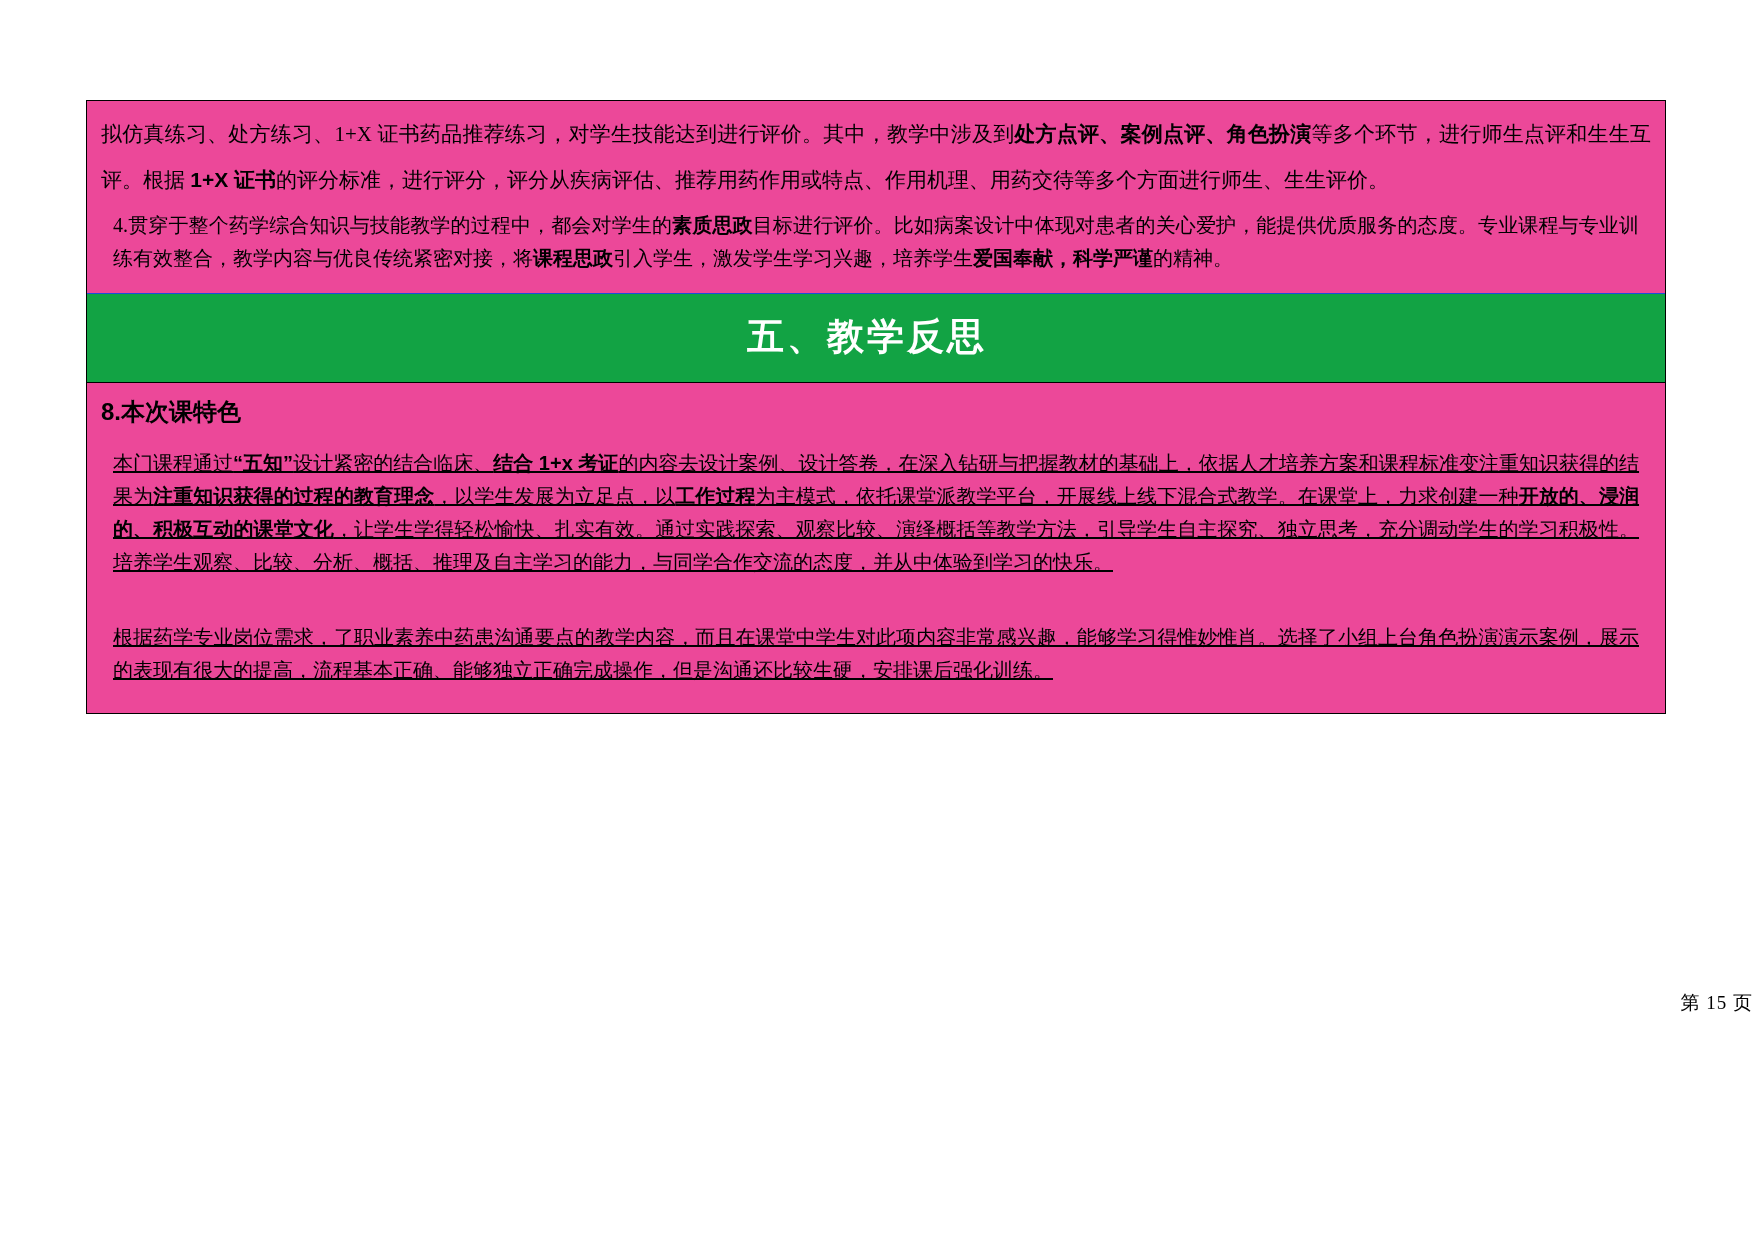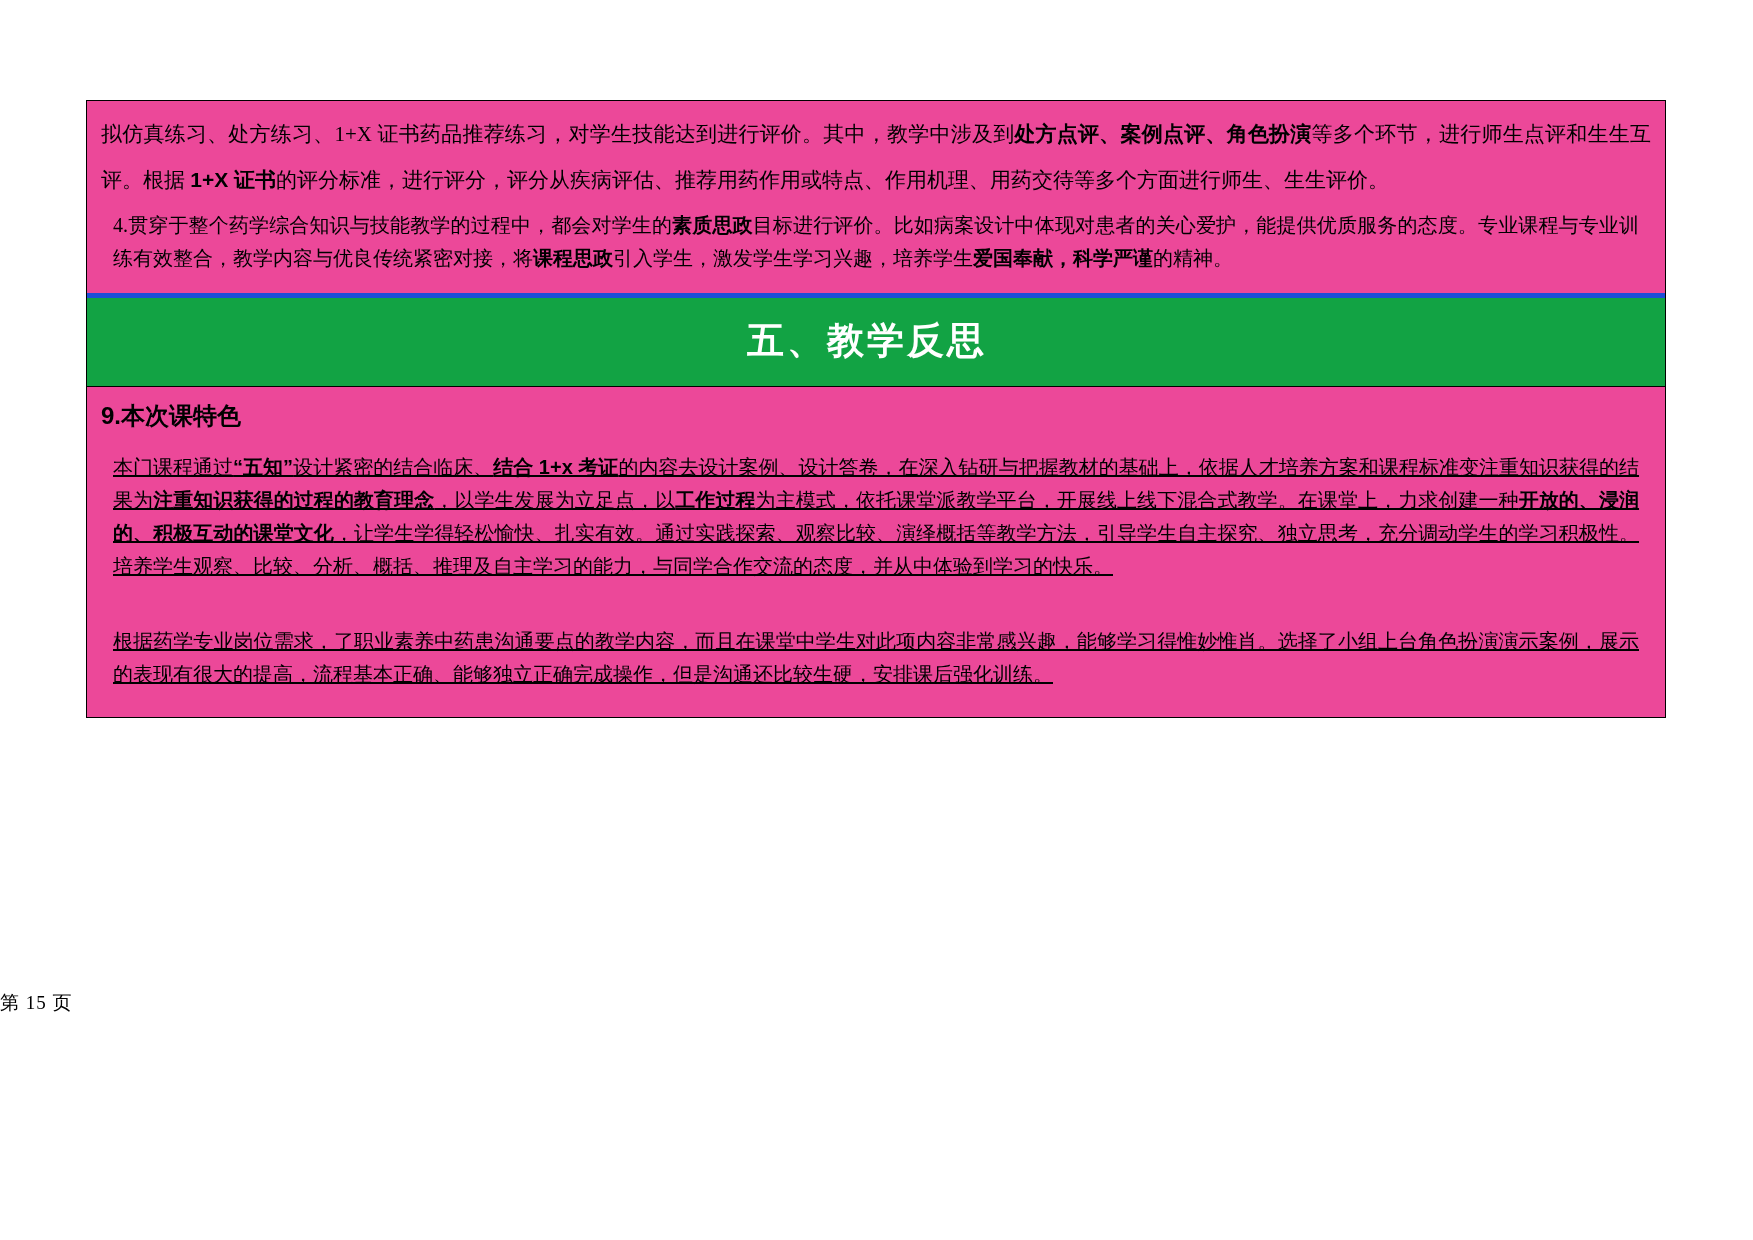--- a/index.html
+++ b/index.html
@@ -62,61 +62,61 @@
   }
   .green-banner {
     background: #12a344;
     color: #ffffff;
     text-align: center;
     font-family: "Liberation Sans", sans-serif;
     font-weight: bold;
     font-size: 37px;
     letter-spacing: 3px;
     padding: 18px 18px 20px 0;
-    border-top: 5px solid #1d4ed8;
+    border-top: 1px solid #1d4ed8;
     border-bottom: 1px solid #000000;
   }
   .sec-head {
     font-family: "Liberation Sans", sans-serif;
     font-weight: bold;
     font-size: 24px;
     padding: 14px 14px 4px 14px;
     line-height: 30px;
   }
   .sec-body {
     padding: 4px 14px 14px 14px;
     text-decoration: underline;
   }
   .footer {
     position: absolute;
     left: 0;
     top: 990px;
     width: 1753px;
-    text-align: left;
+    text-align: right;
     font-size: 19px;
     font-family: "Liberation Serif", serif;
     letter-spacing: 1px;
   }
 </style>
 </head>
 <body>
 
 <div class="page">
 
   <div class="doc-table">
 
     <div class="cell para-block">
       <p class="p-lead"><span>拟仿真练习、处方练习、1+X 证书药品推荐练习，对学生技能达到进行评价。其中，教学中涉及到</span><span class="b">处方点评、案例点评、角色扮演</span><span>等多个环节，进行师生点评和生生互评。根据 </span><span class="b">1+X 证书</span><span>的评分标准，进行评分，评分从疾病评估、推荐用药作用或特点、作用机理、用药交待等多个方面进行师生、生生评价。</span></p>
       <p class="p-body" style="margin-top:6px;"><span>4.贯穿于整个药学综合知识与技能教学的过程中，都会对学生的</span><span class="b">素质思政</span><span>目标进行评价。比如病案设计中体现对患者的关心爱护，能提供优质服务的态度。专业课程与专业训练有效整合，教学内容与优良传统紧密对接，将</span><span class="b">课程思政</span><span>引入学生，激发学生学习兴趣，培养学生</span><span class="b">爱国奉献，科学严谨</span><span>的精神。</span></p>
     </div>
 
     <div class="green-banner">五、教学反思</div>
 
     <div class="cell">
-      <div class="sec-head">9.本次课特色</div>
+      <div class="sec-head">8.本次课特色</div>
       <div class="sec-body">
         <p class="p-body"><span>本门课程通过</span><span class="b">“五知”</span><span>设计紧密的结合临床、</span><span class="b">结合 1+x 考证</span><span>的内容去设计案例、设计答卷，在深入钻研与把握教材的基础上，依据人才培养方案和课程标准变注重知识获得的结果为</span><span class="b">注重知识获得的过程的教育理念</span><span>，以学生发展为立足点，以</span><span class="b">工作过程</span><span>为主模式，依托课堂派教学平台，开展线上线下混合式教学。在课堂上，力求创建一种</span><span class="b">开放的、浸润的、积极互动的课堂文化</span><span>，让学生学得轻松愉快、扎实有效。通过实践探索、观察比较、演绎概括等教学方法，引导学生自主探究、独立思考，充分调动学生的学习积极性。培养学生观察、比较、分析、概括、推理及自主学习的能力，与同学合作交流的态度，并从中体验到学习的快乐。</span></p>
       </div>
     </div>
 
     <div class="cell">
       <div class="sec-body">
         <p class="p-body"><span>根据药学专业岗位需求，了职业素养中药患沟通要点的教学内容，而且在课堂中学生对此项内容非常感兴趣，能够学习得惟妙惟肖。选择了小组上台角色扮演演示案例，展示的表现有很大的提高，流程基本正确、能够独立正确完成操作，但是沟通还比较生硬，安排课后强化训练。</span></p>
       </div>
     </div>

